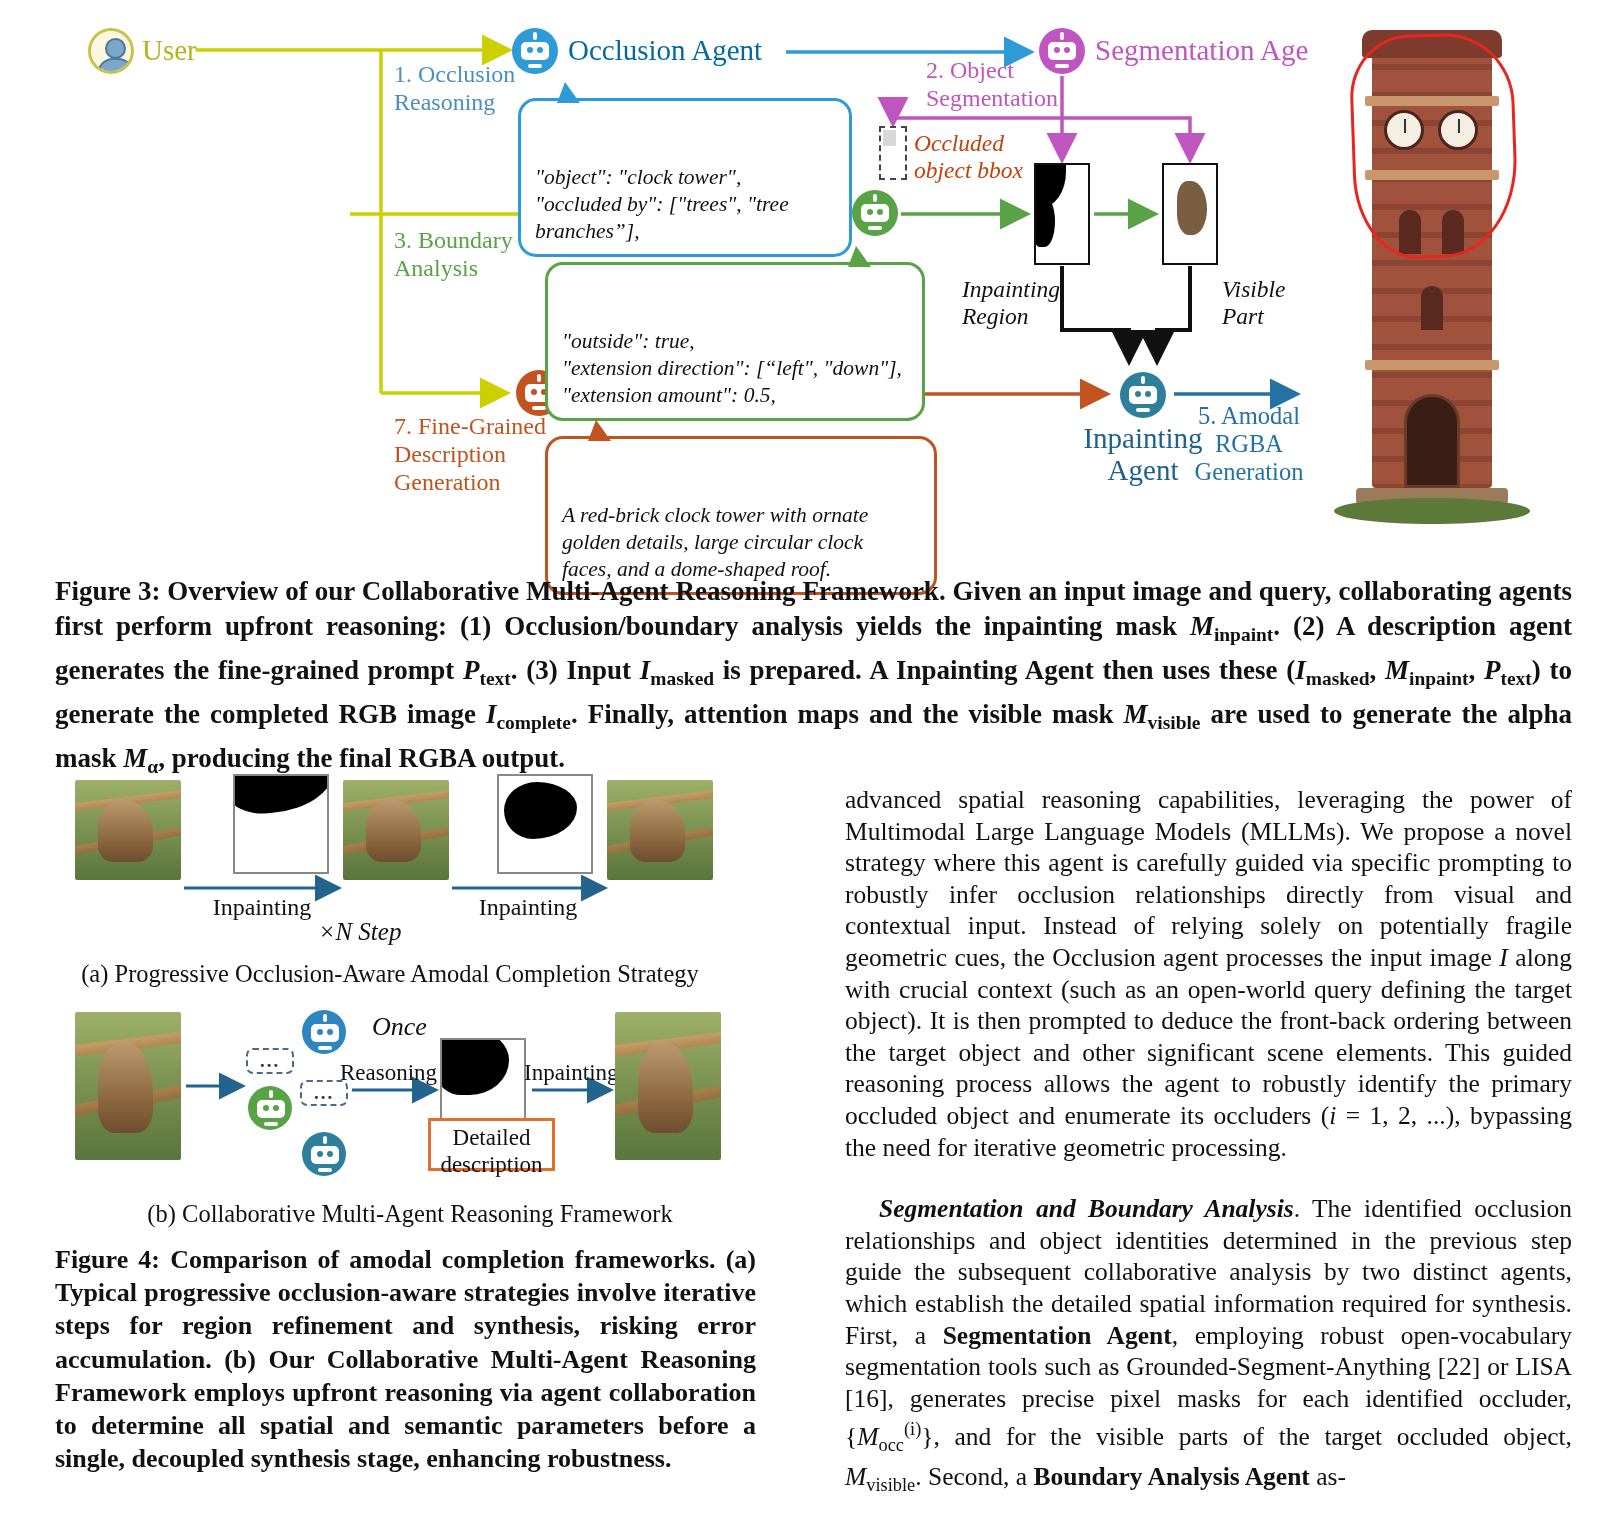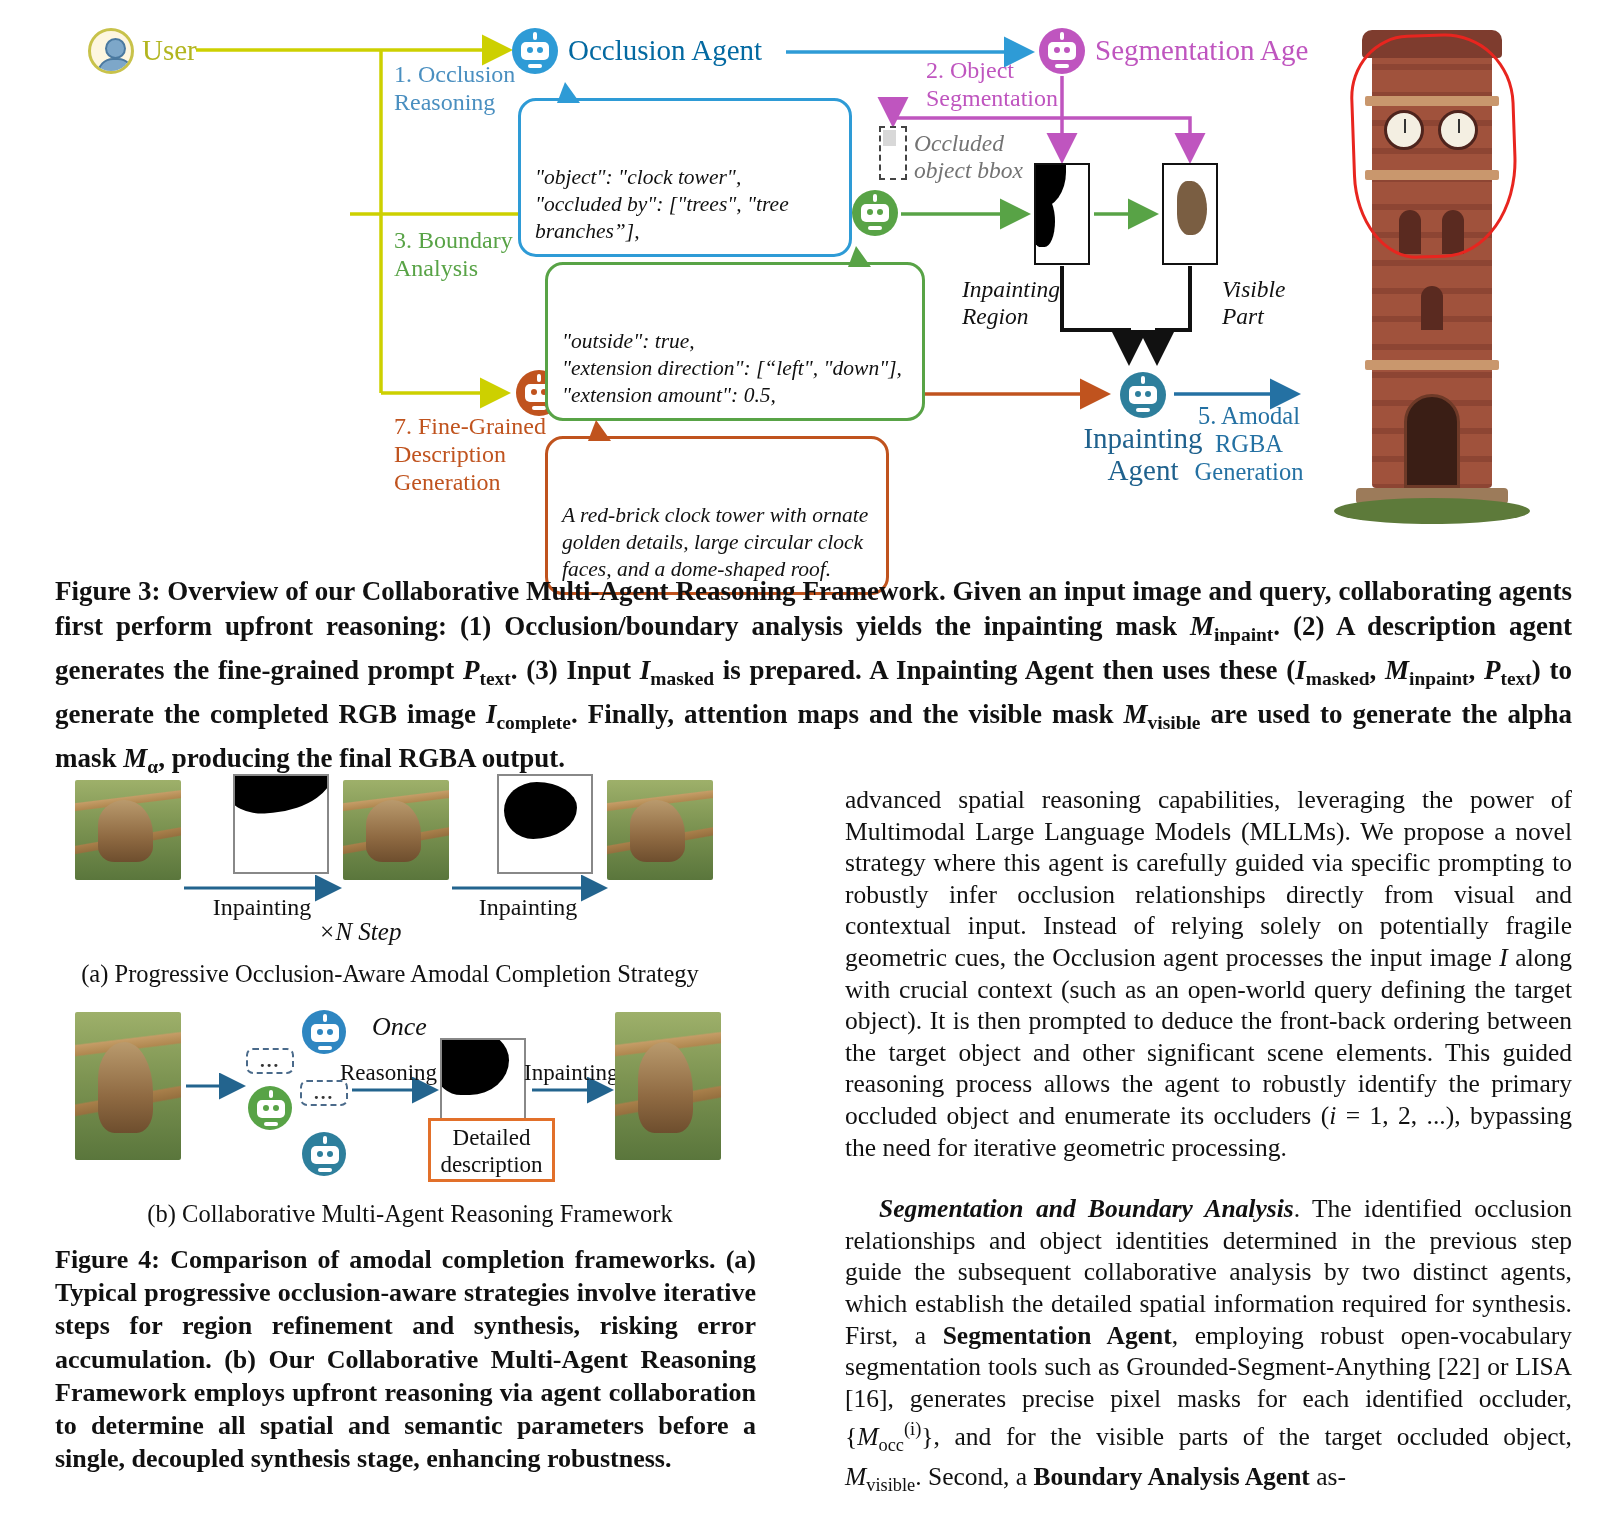--- a/index.html
+++ b/index.html
@@ -209,29 +209,29 @@
       <span>"object": "clock tower",
 "occluded by": ["trees", "tree
 branches”],</span>
     </div>
     <div class="bub" style="--bc:#58a346;left:545px;top:262px;width:380px">
       <i class="tail" style="left:300px"></i>
       <span>"outside": true,
 "extension direction": [“left", "down"],
 "extension amount": 0.5,</span>
     </div>
-    <div class="bub" style="--bc:#c0531e;left:545px;top:436px;width:344px">
+    <div class="bub" style="--bc:#c0531e;left:545px;top:436px;width:392px">
       <i class="tail" style="left:40px"></i>
       <span>A red-brick clock tower with ornate
 golden details, large circular clock
 faces, and a dome-shaped roof.</span>
     </div>
 
     <div class="bboxicon" style="left:879px;top:126px"></div>
-    <div class="rgnlabel" style="left:914px;top:130px;color:#737373">Occluded
+    <div class="rgnlabel" style="left:914px;top:130px;color:#c2410c">Occluded
 object bbox</div>
 
     <div class="maskbox" style="left:1034px;top:163px">
       <i class="mblob1"></i>
       <i class="mblob2"></i>
     </div>
     <div class="visbox" style="left:1162px;top:163px">
       <i class="vblob"></i>
     </div>
     <div class="rgnlabel" style="left:962px;top:276px">Inpainting
@@ -298,21 +298,21 @@
     <div class="dotsb" style="left:300px;top:320px;width:48px;height:26px">...</div>
     <div class="robot" style="--c:#2e7f9c;left:302px;top:372px;width:44px;height:44px">
         <i class="ant"></i>
         <i class="mouth"></i>
       </div>
     <div class="f4lbl it" style="left:372px;top:252px;font-size:26px">Once</div>
     <div class="f4lbl" style="left:340px;top:300px;font-size:23px">Reasoning</div>
     <div class="fmask" style="left:440px;top:278px;width:86px;height:114px">
         <i class="blobB"></i>
       </div>
-    <div class="detbox" style="left:428px;top:358px;width:127px;height:64px">Detailed
+    <div class="detbox" style="left:428px;top:358px;width:127px;height:53px">Detailed
 description</div>
     <div class="f4lbl" style="left:524px;top:300px;font-size:23px">Inpainting</div>
     <div class="hphoto" style="left:615px;top:252px;width:106px;height:148px"></div>
     <div class="capline" style="left:100px;top:440px;width:620px">(b) Collaborative Multi-Agent Reasoning Framework</div>
   </div>
 
   <div class="cap4">Figure 4: Comparison of amodal completion frameworks. (a) Typical progressive occlusion-aware strategies involve iterative steps for region refinement and synthesis, risking error accumulation. (b) Our Collaborative Multi-Agent Reasoning Framework employs upfront reasoning via agent collaboration to determine all spatial and semantic parameters before a single, decoupled synthesis stage, enhancing robustness.</div>
 
   <div class="rcol">
     <p class="para"><span>advanced spatial reasoning capabilities, leveraging the power of Multimodal Large Language Models (MLLMs). We propose a novel strategy where this agent is carefully guided via specific prompting to robustly infer occlusion relationships directly from visual and contextual input. Instead of relying solely on potentially fragile geometric cues, the Occlusion agent processes the input image </span><span class="m">I</span><span> along with crucial context (such as an open-world query defining the target object). It is then prompted to deduce the front-back ordering between the target object and other significant scene elements. This guided reasoning process allows the agent to robustly identify the primary occluded object and enumerate its occluders (</span><span class="m">i</span><span> = 1, 2, ...), bypassing the need for iterative geometric processing.</span></p>

